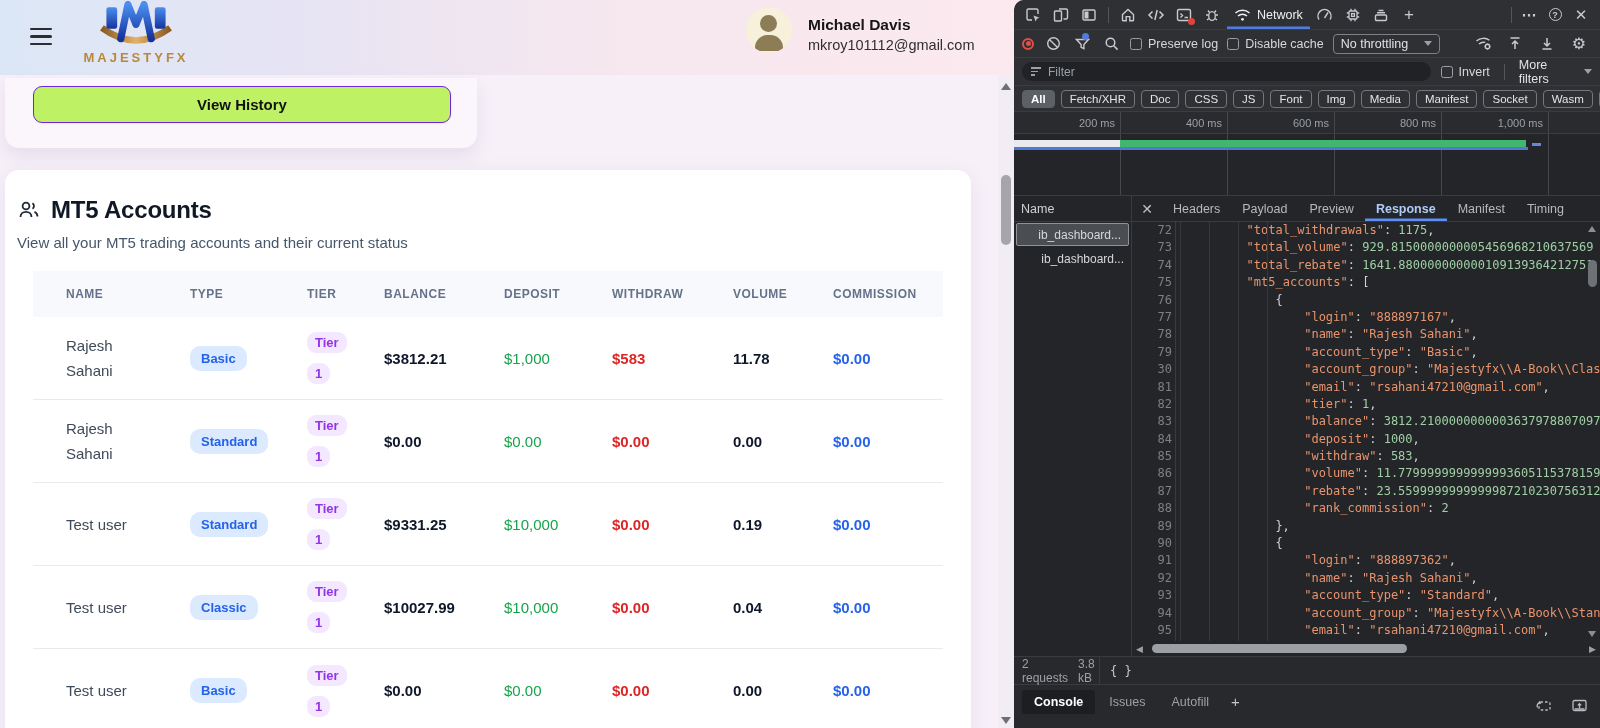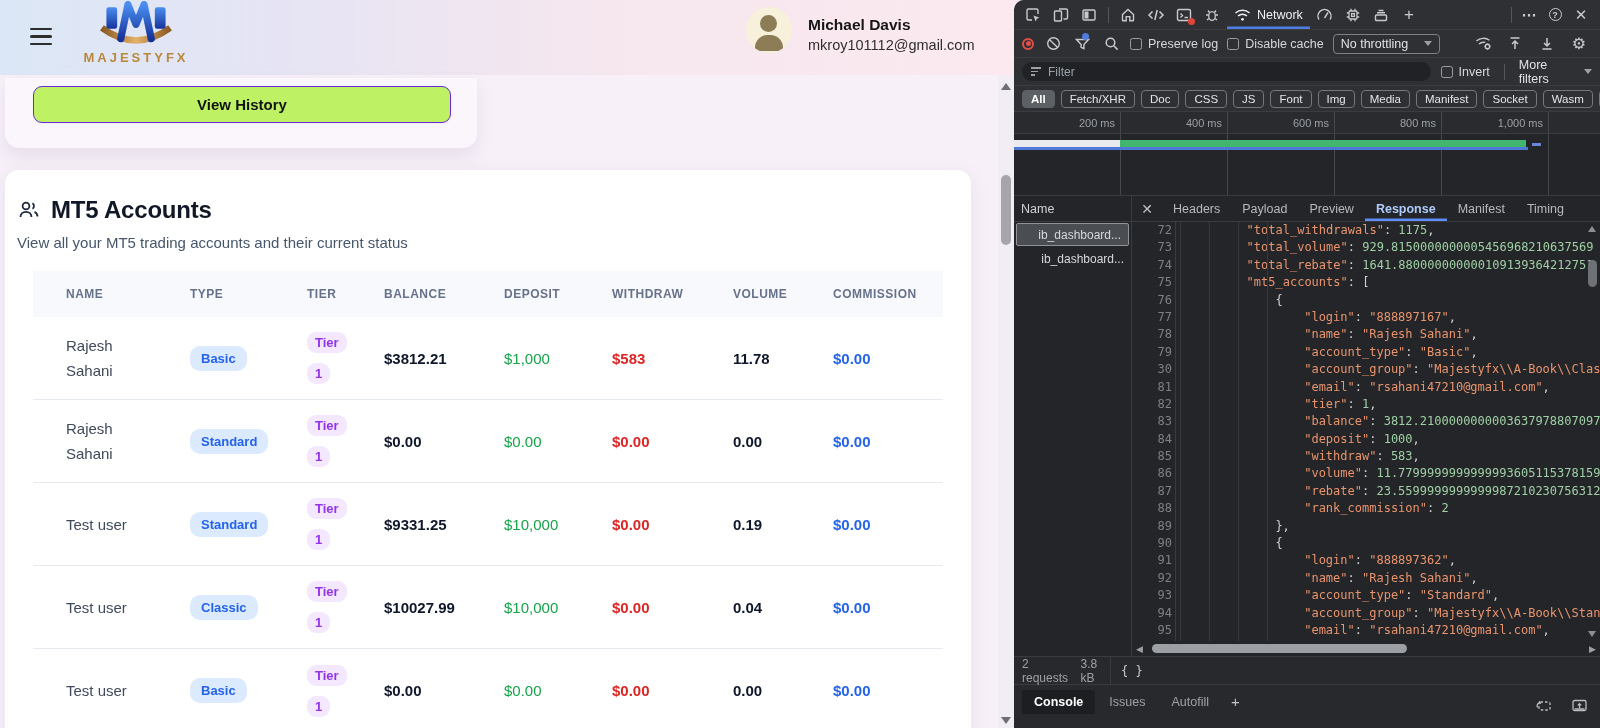--- a/index.html
+++ b/index.html
@@ -138,21 +138,21 @@
   .vs-up{position:absolute;left:1px;top:2px;width:0;height:0;border-left:4.5px solid transparent;border-right:4.5px solid transparent;border-bottom:6px solid #8b8f94;cursor:pointer}
   .vs-down{position:absolute;left:1px;bottom:2px;width:0;height:0;border-left:4.5px solid transparent;border-right:4.5px solid transparent;border-top:6px solid #8b8f94;cursor:pointer}
   .vs-thumb{position:absolute;left:1px;top:36px;width:9px;height:27px;background:#6e7276;border-radius:5px;cursor:pointer}
   .hscroll{height:15px;display:flex;align-items:center;background:#242528;flex:none;padding:0 4px;gap:3px}
   .hs-left{color:#9aa0a6;font-size:9px;cursor:pointer}
   .hs-track{flex:1;position:relative;height:10px}
   .hs-thumb{position:absolute;left:6px;top:0;width:58%;height:9px;background:#9ca0a5;border-radius:5px;cursor:pointer}
 
   .statusbar{height:28px;border-top:1px solid #3a3b3f;background:#28292d;display:flex;align-items:center;
              color:#9da1a6;font-size:12px}
-  .stat-left{width:97px;height:100%;display:flex;align-items:center;gap:10px;padding-left:8px;
+  .stat-left{width:86px;height:100%;display:flex;align-items:center;gap:10px;padding-left:8px;
              border-right:1px solid #3a3b3f;flex:none}
   .fmt{margin-left:10px;color:#caccd1;font-family:"DejaVu Sans Mono",monospace;font-size:12px;cursor:pointer}
 
   .drawer{height:44px;background:#28292d;border-top:1px solid #3a3b3f;display:flex;align-items:flex-start;
           padding:5px 8px 0;gap:2px}
   .drtab{padding:5px 12px;color:#9da1a6;font-size:12.5px;cursor:pointer;border-radius:3px 3px 0 0}
   .drtab.active{background:#1d1e21;color:#fff;font-weight:700}
   .dr-plus{color:#c3c6cb;font-size:15px;padding:3px 8px;cursor:pointer}
   .dr-right{margin-left:auto;display:flex;gap:10px;padding-top:3px}
 

